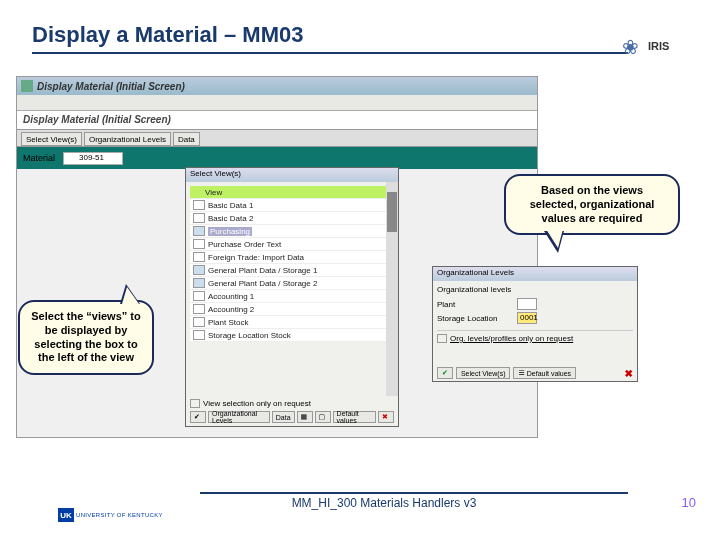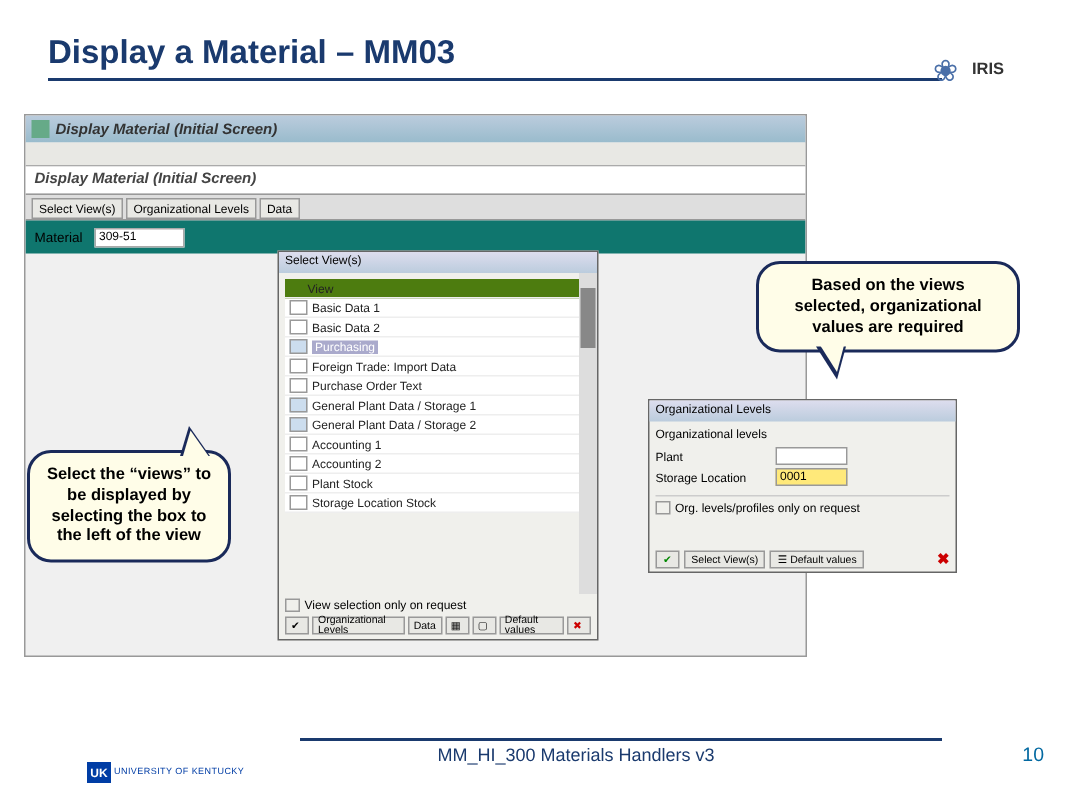--- a/index.html
+++ b/index.html
@@ -22,21 +22,21 @@
 
 .shot-toolbar { height: 16px; background: #e8e8e4; border-bottom: 1px solid #aaa; }
 
 .shot-subtitle { height: 18px; padding: 3px 6px; background: #fff; font-weight: bold; font-style: italic; font-size: 10px; color: #444; }
 
 .shot-btnrow { height: 18px; background: #dedede; border-top: 1px solid #999; border-bottom: 1px solid #999; padding: 2px 4px; display: flex; gap: 2px; }
 .shot-btn { height: 14px; padding: 0 4px; background: #e8e8e4; border: 1px solid #999; font-size: 8px; display: flex; align-items: center; }
 
 .shot-mat { height: 22px; padding: 4px 6px; background: #0f766e; display: flex; gap: 8px; align-items: center; }
 .shot-mat-lbl { font-size: 9px; }
-.shot-mat-val { width: 60px; height: 13px; border: 1px solid #aaa; background: #fff; padding: 0 2px; font-size: 8px; }
+.shot-mat-val { width: 60px; height: 13px; border: 1px solid #aaa; background: #fff; padding: 0 15px; font-size: 8px; }
 
 .views-modal { position: absolute; top: 90px; left: 168px; width: 214px; height: 260px; background: #f0f0ec; border: 1px solid #666; font-size: 8px; }
 .vm-head { height: 14px; background: linear-gradient(#dde, #bcd); padding: 1px 4px; font-size: 8px; }
 .vm-body { background: #fff; margin: 4px; }
 .vm-row { display: flex; align-items: center; height: 13px; border-bottom: 1px solid #eee; }
 .vm-chk { width: 12px; height: 10px; border: 1px solid #999; margin: 0 3px; background: #fff; }
 .vm-chk.ck { background: #cde; }
 .vm-lbl { font-size: 8px; color: #222; }
 .vm-lbl.hl { background: #aac; color: #fff; padding: 0 2px; }
 .vm-scroll { position: absolute; right: 0; top: 14px; bottom: 30px; width: 12px; background: #ddd; }
@@ -47,43 +47,43 @@
 .vm-foot-row2 { height: 14px; padding: 1px 4px; display: flex; gap: 2px; }
 .vm-fbtn { height: 12px; padding: 0 3px; background: #e8e8e4; border: 1px solid #999; font-size: 7px; display: flex; align-items: center; gap: 2px; }
 .vm-ico { width: 8px; height: 8px; display: inline-block; }
 
 .org-modal { position: absolute; top: 266px; left: 432px; width: 206px; height: 116px; background: #f0f0ec; border: 1px solid #666; font-size: 8px; }
 .om-head { height: 14px; background: linear-gradient(#dde, #bcd); padding: 1px 4px; font-size: 8px; }
 .om-body { padding: 4px; }
 .om-subhead { font-size: 8px; margin-bottom: 4px; }
 .om-row { display: flex; align-items: center; margin-bottom: 2px; }
 .om-lbl { width: 80px; font-size: 8px; }
-.om-inp { width: 48px; height: 12px; border: 1px solid #999; background: #fff; font-size: 8px; padding: 0 2px; }
+.om-inp { width: 20px; height: 12px; border: 1px solid #999; background: #fff; font-size: 8px; padding: 0 2px; }
 .om-inp.y { background: #ffe97a; }
-.om-chk-row { display: flex; align-items: center; gap: 3px; margin-top: 6px; border-top: 1px solid #ccc; padding-top: 3px; }
+.om-chk-row { display: flex; align-items: center; gap: 3px; margin-top: 6px; border-top: 1px solid #ccc; padding-top: 3px; text-decoration: underline; }
 .om-foot { position: absolute; bottom: 2px; left: 4px; right: 4px; display: flex; gap: 3px; align-items: center; }
 .om-fbtn { height: 12px; padding: 0 4px; background: #e8e8e4; border: 1px solid #999; font-size: 7px; display: flex; align-items: center; gap: 2px; }
 .om-close { margin-left: auto; color: #c00; font-size: 10px; font-weight: bold; cursor: pointer; }
 
 .callout { position: absolute; background: #fffde8; border: 2px solid #1a2a5a; border-radius: 16px; padding: 8px 10px; font-size: 11px; font-weight: bold; text-align: center; color: #000; line-height: 1.25; }
 .callout-tail { position: absolute; width: 0; height: 0; }
 .co1 { top: 300px; left: 18px; width: 136px; }
 .co1 .callout-tail { top: -18px; right: 12px; border-left: 6px solid transparent; border-right: 14px solid transparent; border-bottom: 20px solid #1a2a5a; }
 .co1 .callout-tail:after { content: ''; position: absolute; left: -4px; top: 3px; border-left: 5px solid transparent; border-right: 12px solid transparent; border-bottom: 17px solid #fffde8; }
 .co2 { top: 174px; left: 504px; width: 176px; }
 .co2 .callout-tail { bottom: -20px; left: 38px; border-left: 14px solid transparent; border-right: 6px solid transparent; border-top: 22px solid #1a2a5a; }
 .co2 .callout-tail:after { content: ''; position: absolute; left: -12px; top: -24px; border-left: 12px solid transparent; border-right: 5px solid transparent; border-top: 19px solid #fffde8; }
 
 .footer { position: absolute; bottom: 18px; left: 0; right: 0; display: flex; align-items: flex-end; }
 .footer-logo { position: absolute; left: 58px; bottom: 0; display: flex; align-items: center; gap: 2px; }
 .uk-logo { width: 16px; height: 14px; background: #003da5; color: #fff; font-size: 8px; font-weight: bold; display: flex; align-items: center; justify-content: center; }
 .uk-txt { font-size: 6px; color: #003da5; letter-spacing: 0.3px; }
 .footer-rule { position: absolute; left: 200px; right: 92px; bottom: 28px; border-top: 2px solid #1a3a6e; }
 .footer-center { position: absolute; bottom: 12px; left: 0; right: 0; text-align: center; font-size: 12px; color: #1a3a6e; padding-left: 48px; }
-.page-num { position: absolute; right: 24px; bottom: 12px; font-size: 13px; color: #0369a1; }
+.page-num { position: absolute; right: 24px; bottom: 12px; font-size: 13px; color: #8b5cf6; }
 </style>
 </head>
 <body>
 
 <div class="slide">
 
   <div class="title-bar">
     <div class="title-text">Display a Material – MM03</div>
   </div>
   <div class="logo">
@@ -108,43 +108,43 @@
       <div class="shot-btn">Data</div>
     </div>
     <div class="shot-mat">
       <span class="shot-mat-lbl">Material</span>
       <span class="shot-mat-val">309-51</span>
     </div>
 
     <div class="views-modal">
       <div class="vm-head">Select View(s)</div>
       <div class="vm-body">
-        <div class="vm-row" style="background:#4d7c0f">
+        <div class="vm-row" style="background:#bef264">
             <span style="width:15px"></span>
             <span class="vm-lbl">View</span>
           </div>
         <div class="vm-row">
             <span class="vm-chk"></span>
             <span class="vm-lbl">Basic Data 1</span>
           </div>
         <div class="vm-row">
             <span class="vm-chk"></span>
             <span class="vm-lbl">Basic Data 2</span>
           </div>
         <div class="vm-row">
             <span class="vm-chk ck"></span>
             <span class="vm-lbl hl">Purchasing</span>
           </div>
         <div class="vm-row">
             <span class="vm-chk"></span>
+            <span class="vm-lbl">Purchase Order Text</span>
+          </div>
+        <div class="vm-row">
+            <span class="vm-chk"></span>
             <span class="vm-lbl">Foreign Trade: Import Data</span>
-          </div>
-        <div class="vm-row">
-            <span class="vm-chk"></span>
-            <span class="vm-lbl">Purchase Order Text</span>
           </div>
         <div class="vm-row">
             <span class="vm-chk ck"></span>
             <span class="vm-lbl">General Plant Data / Storage 1</span>
           </div>
         <div class="vm-row">
             <span class="vm-chk ck"></span>
             <span class="vm-lbl">General Plant Data / Storage 2</span>
           </div>
         <div class="vm-row">

